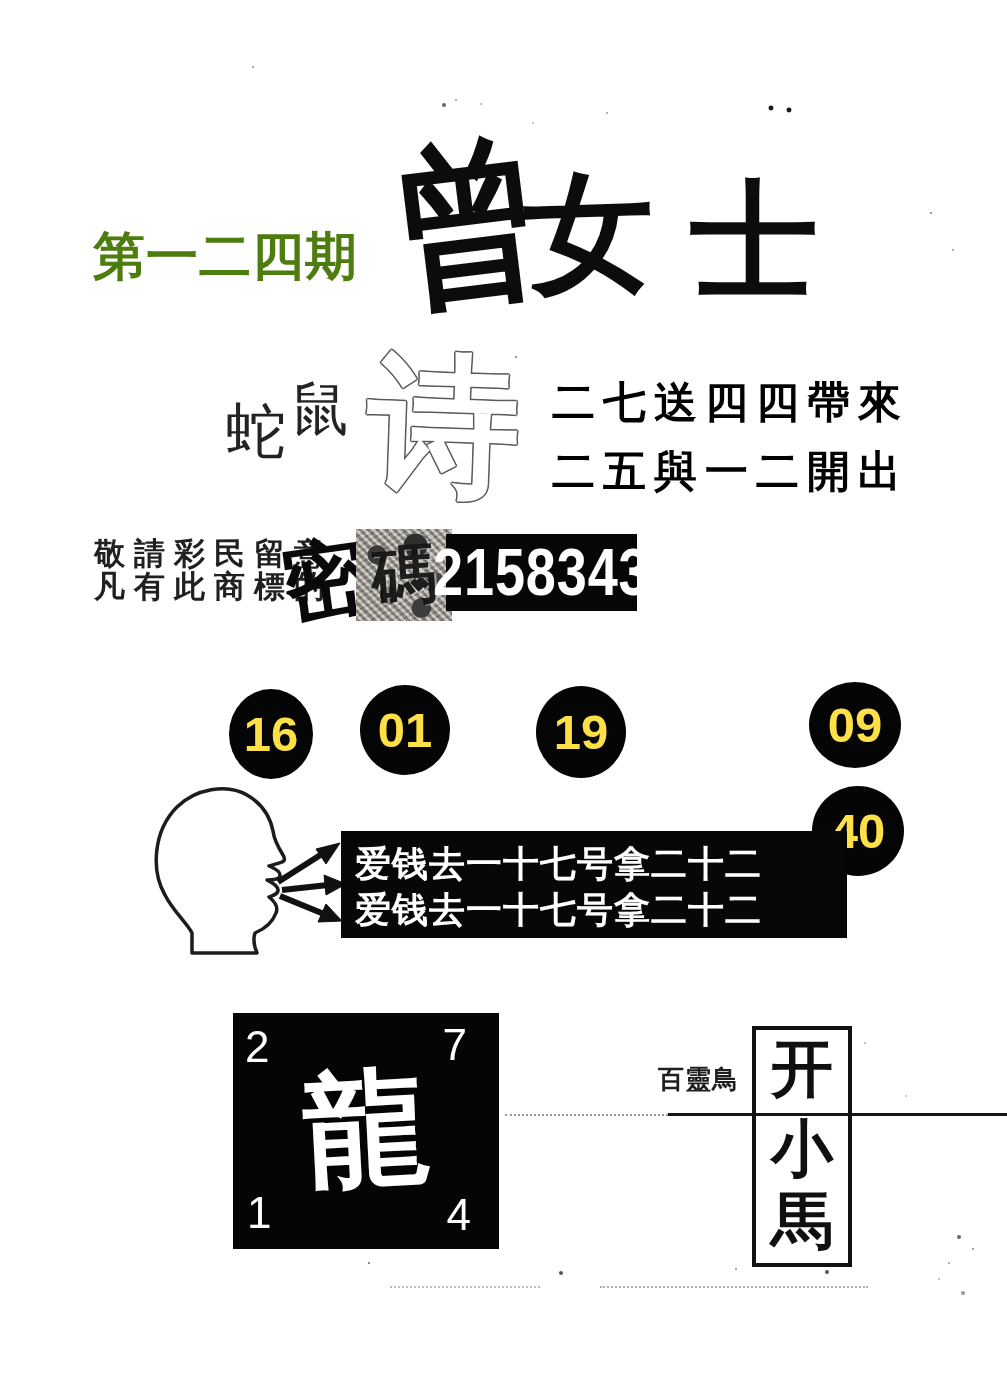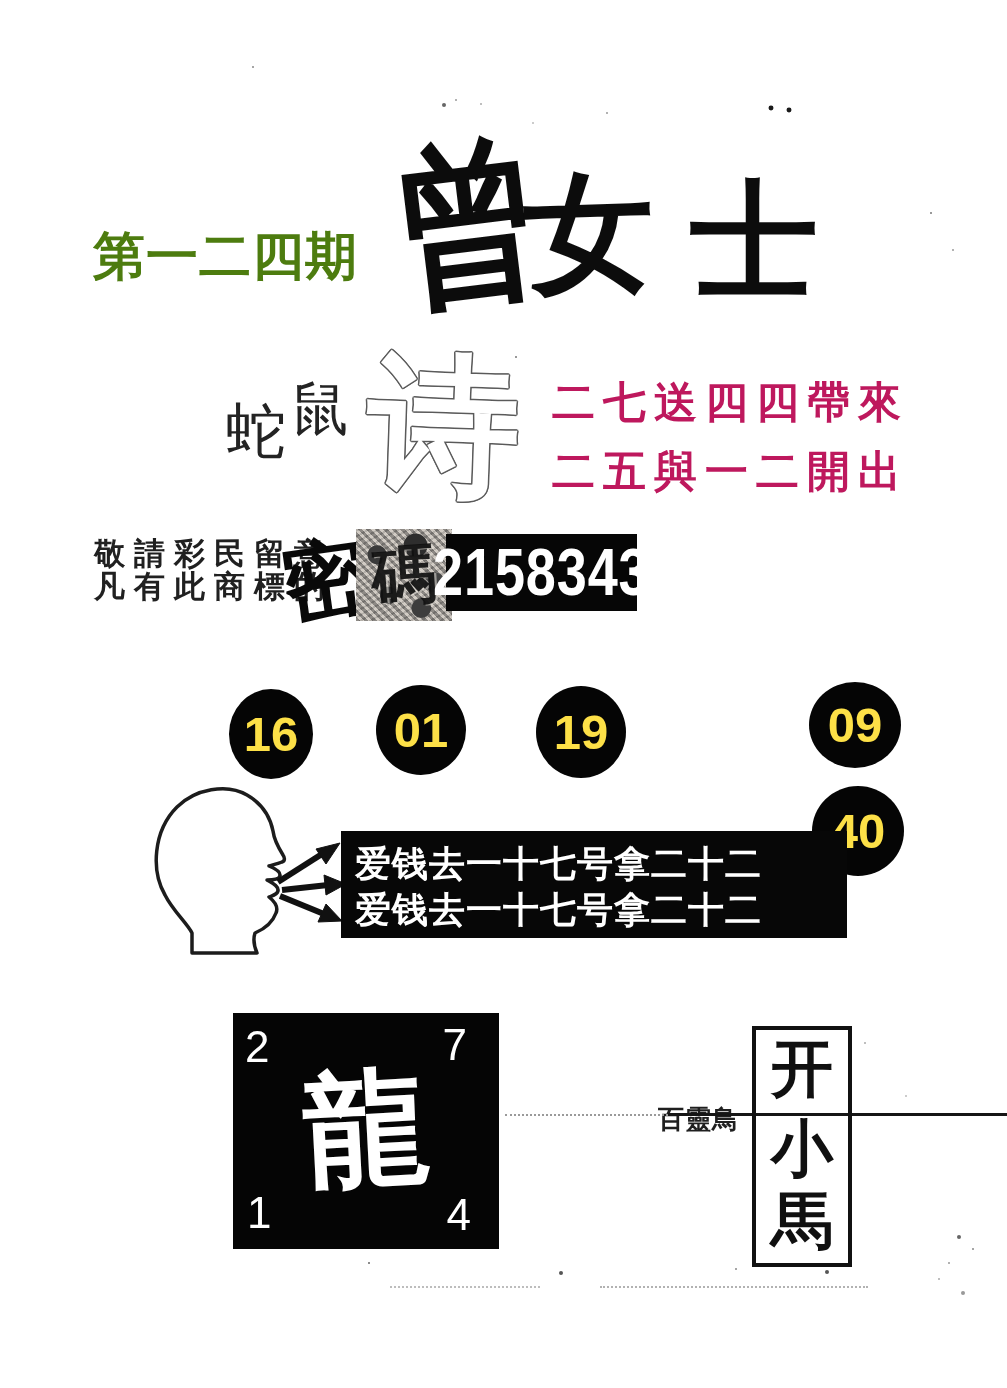--- a/index.html
+++ b/index.html
@@ -26,21 +26,21 @@
   
   .zodiac{font-size:60px;line-height:1;color:#232323;font-weight:500;}
   .zod-snake{left:226px;top:402px;}
   .zod-rat{left:291px;top:381px;font-size:58px;}
   .poem-seal{
     left:368px;top:352px;font-size:152px;line-height:1;font-weight:600;
     color:#ffffff;transform:rotate(2deg);
     text-shadow:1.5px 0 #5a5a5a,-1.5px 0 #5a5a5a,0 1.5px #5a5a5a,0 -1.5px #5a5a5a,
                 1px 1px #6a6a6a,-1px -1px #6a6a6a,1px -1px #6a6a6a,-1px 1px #6a6a6a;
   }
-  .poem-line{font-size:43px;letter-spacing:8px;font-weight:600;color:#be185d;white-space:nowrap;}
+  .poem-line{font-size:43px;letter-spacing:8px;font-weight:600;color:#000000;white-space:nowrap;}
   .poem-1{left:552px;top:374px;}
   .poem-2{left:552px;top:443px;}
 
   
   .notice{left:94px;top:537px;font-size:31px;line-height:33px;letter-spacing:9px;font-weight:600;color:#202020;}
   .secret-char{
     left:282px;top:538px;font-size:84px;line-height:1;font-weight:900;color:#090909;
     transform:rotate(-8deg);font-family:"DejaVu Serif",serif;
   }
   .stamp{
@@ -69,21 +69,21 @@
     font-size:60px;color:#ffffff;letter-spacing:1px;transform:scale(.9,1.12);white-space:nowrap;
   }
 
   
   .ball{
     border-radius:50%;background:#050505;color:#fde047;
     display:flex;align-items:center;justify-content:center;
     font-family:"Liberation Sans","DejaVu Sans",sans-serif;font-weight:800;font-size:49px;
   }
   .b16{left:229px;top:689px;width:84px;height:90px;}
-  .b01{left:376px;top:685px;width:90px;height:90px;}
+  .b01{left:360px;top:685px;width:90px;height:90px;}
   .b19{left:536px;top:686px;width:90px;height:92px;}
   .b03{left:809px;top:682px;width:92px;height:86px;}
   .b40{left:812px;top:786px;width:92px;height:90px;}
   .b33{left:809px;top:893px;width:92px;height:88px;}
 
   
   .head-svg{left:143px;top:783px;}
   .arrows-svg{left:266px;top:826px;}
   .slogan-box{
     left:341px;top:831px;width:506px;height:107px;background:#070707;
@@ -106,21 +106,21 @@
   .corner{
     position:absolute;color:#ffffff;font-size:44px;line-height:1;
     font-family:"Liberation Sans","DejaVu Sans",sans-serif;font-weight:400;
   }
   .c-tl{left:12px;top:12px;}
   .c-tr{right:32px;top:10px;}
   .c-bl{left:14px;bottom:14px;}
   .c-br{right:28px;bottom:12px;}
 
   
-  .bird-label{left:658px;top:1062px;font-size:26px;letter-spacing:1px;color:#1f1f1f;font-weight:600;white-space:nowrap;margin-top:40px;}
+  .bird-label{left:658px;top:1062px;font-size:26px;letter-spacing:1px;color:#1f1f1f;font-weight:600;white-space:nowrap;}
   .divider-dotted{left:505px;top:1114px;width:163px;height:0;border-top:2px dotted #9a9a9a;}
   .divider-solid{left:668px;top:1113px;width:339px;height:3px;background:#161616;}
   .horse-box{left:752px;top:1026px;width:92px;height:233px;border:4px solid #111111;background:transparent;}
   .horse-char{
     position:absolute;left:0;width:100%;text-align:center;font-size:62px;line-height:1;
     font-weight:700;color:#101010;font-family:"DejaVu Serif","Liberation Serif",serif;
   }
   .h-0{top:8px;}
   .h-1{top:88px;}
   .h-2{top:160px;}

